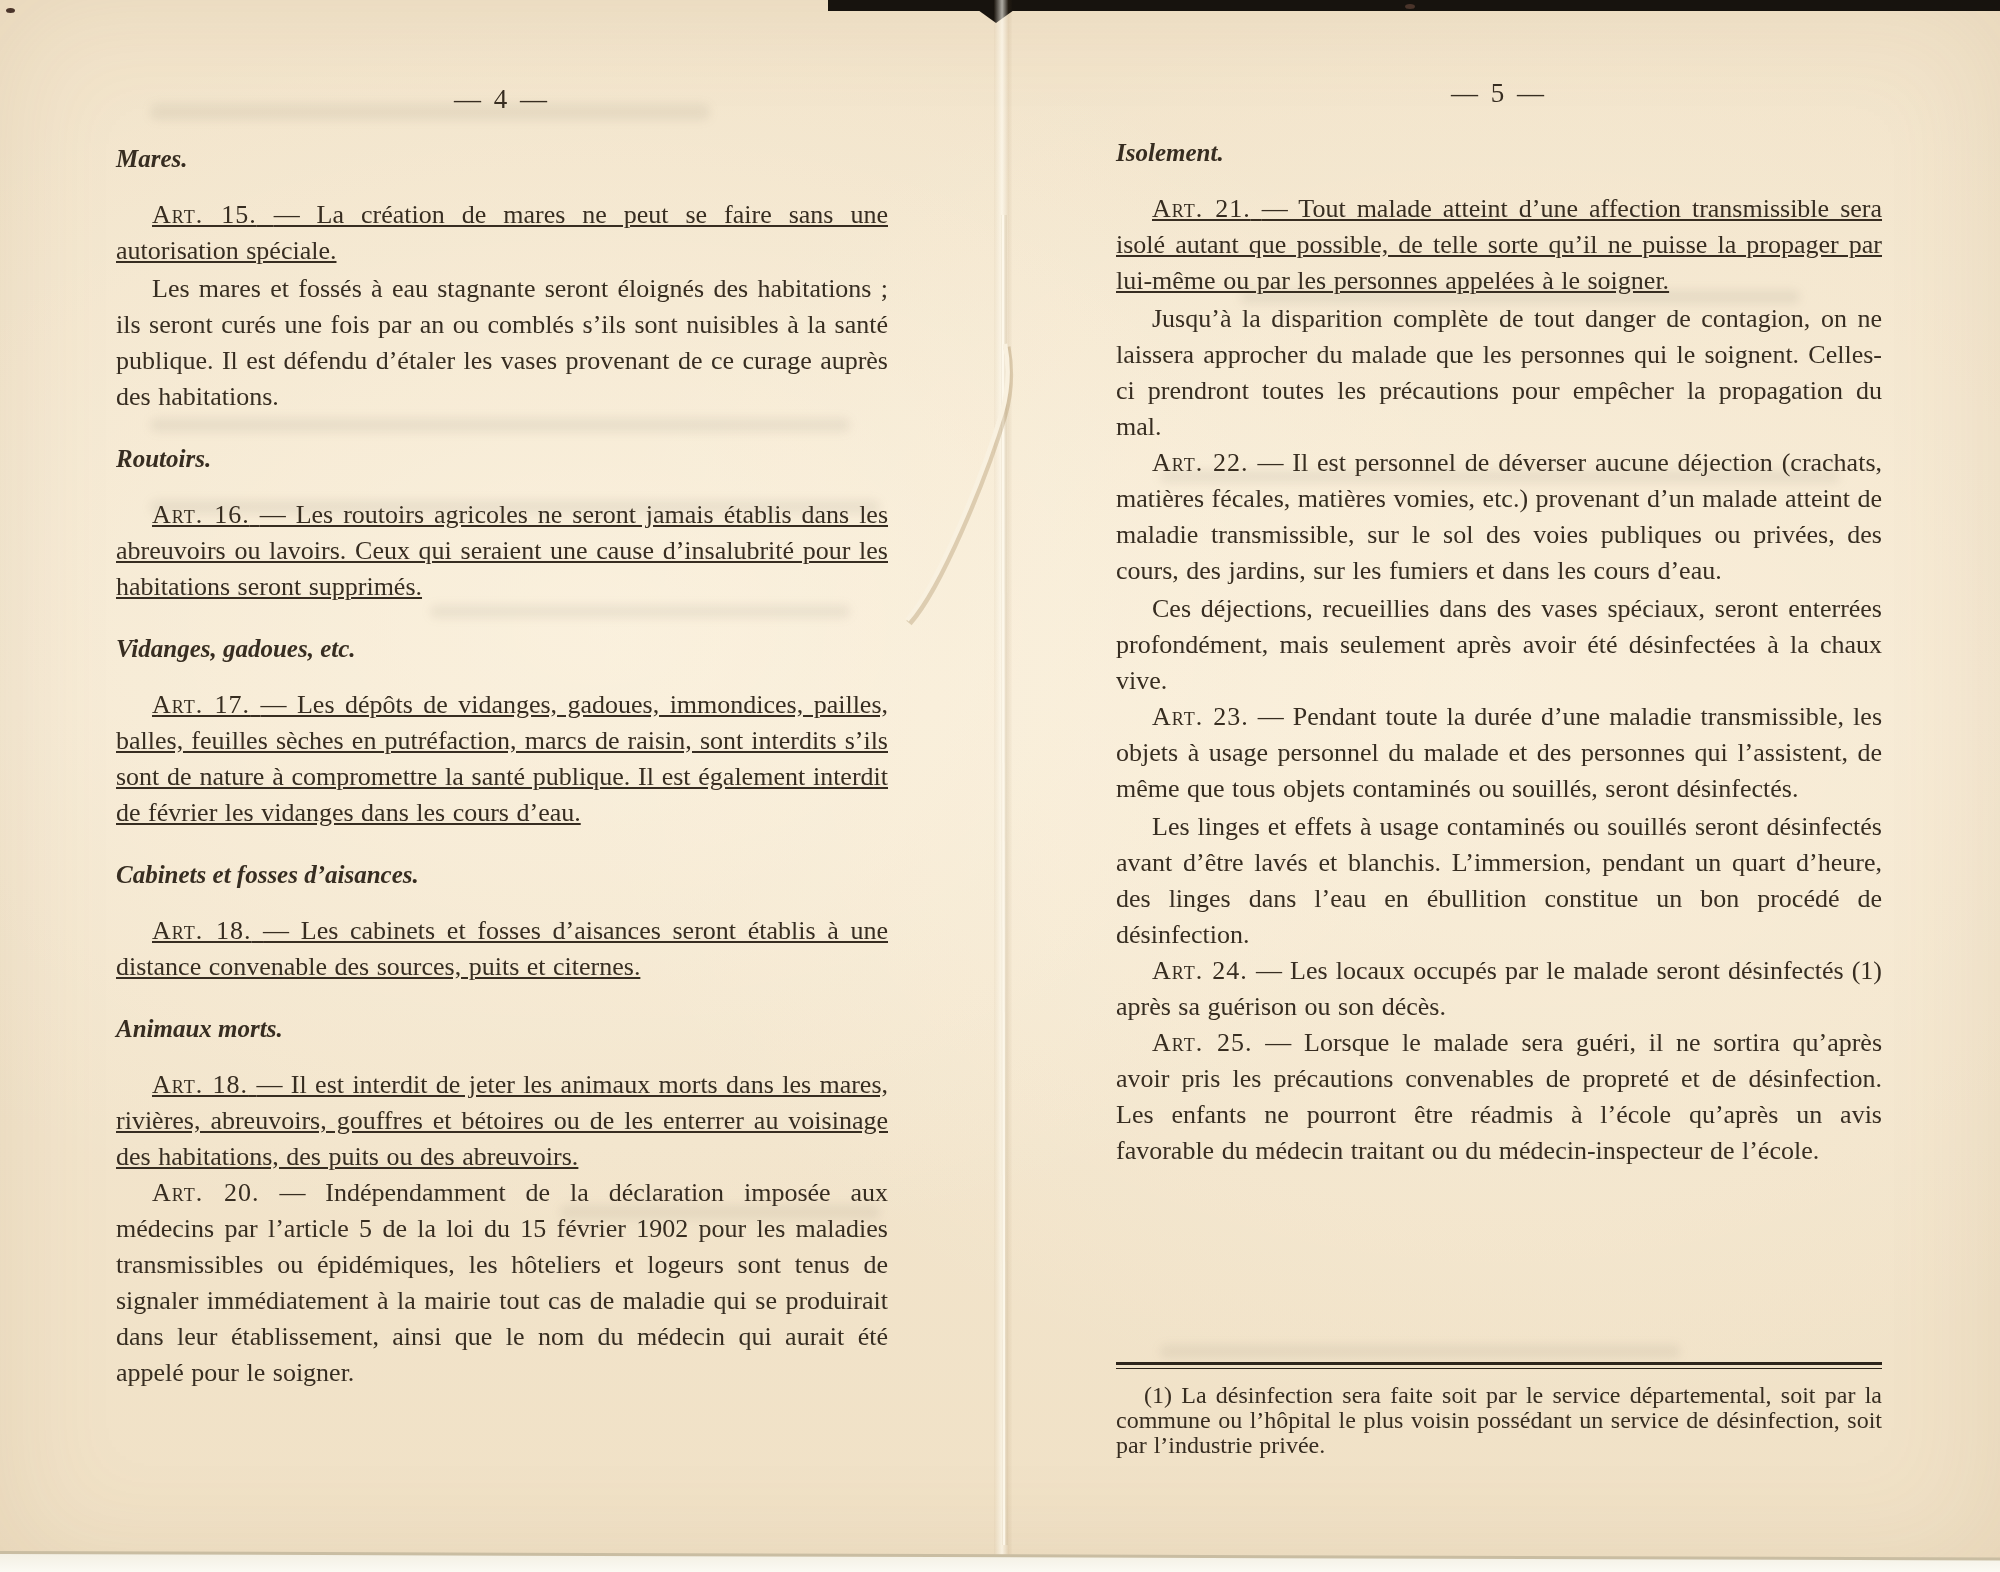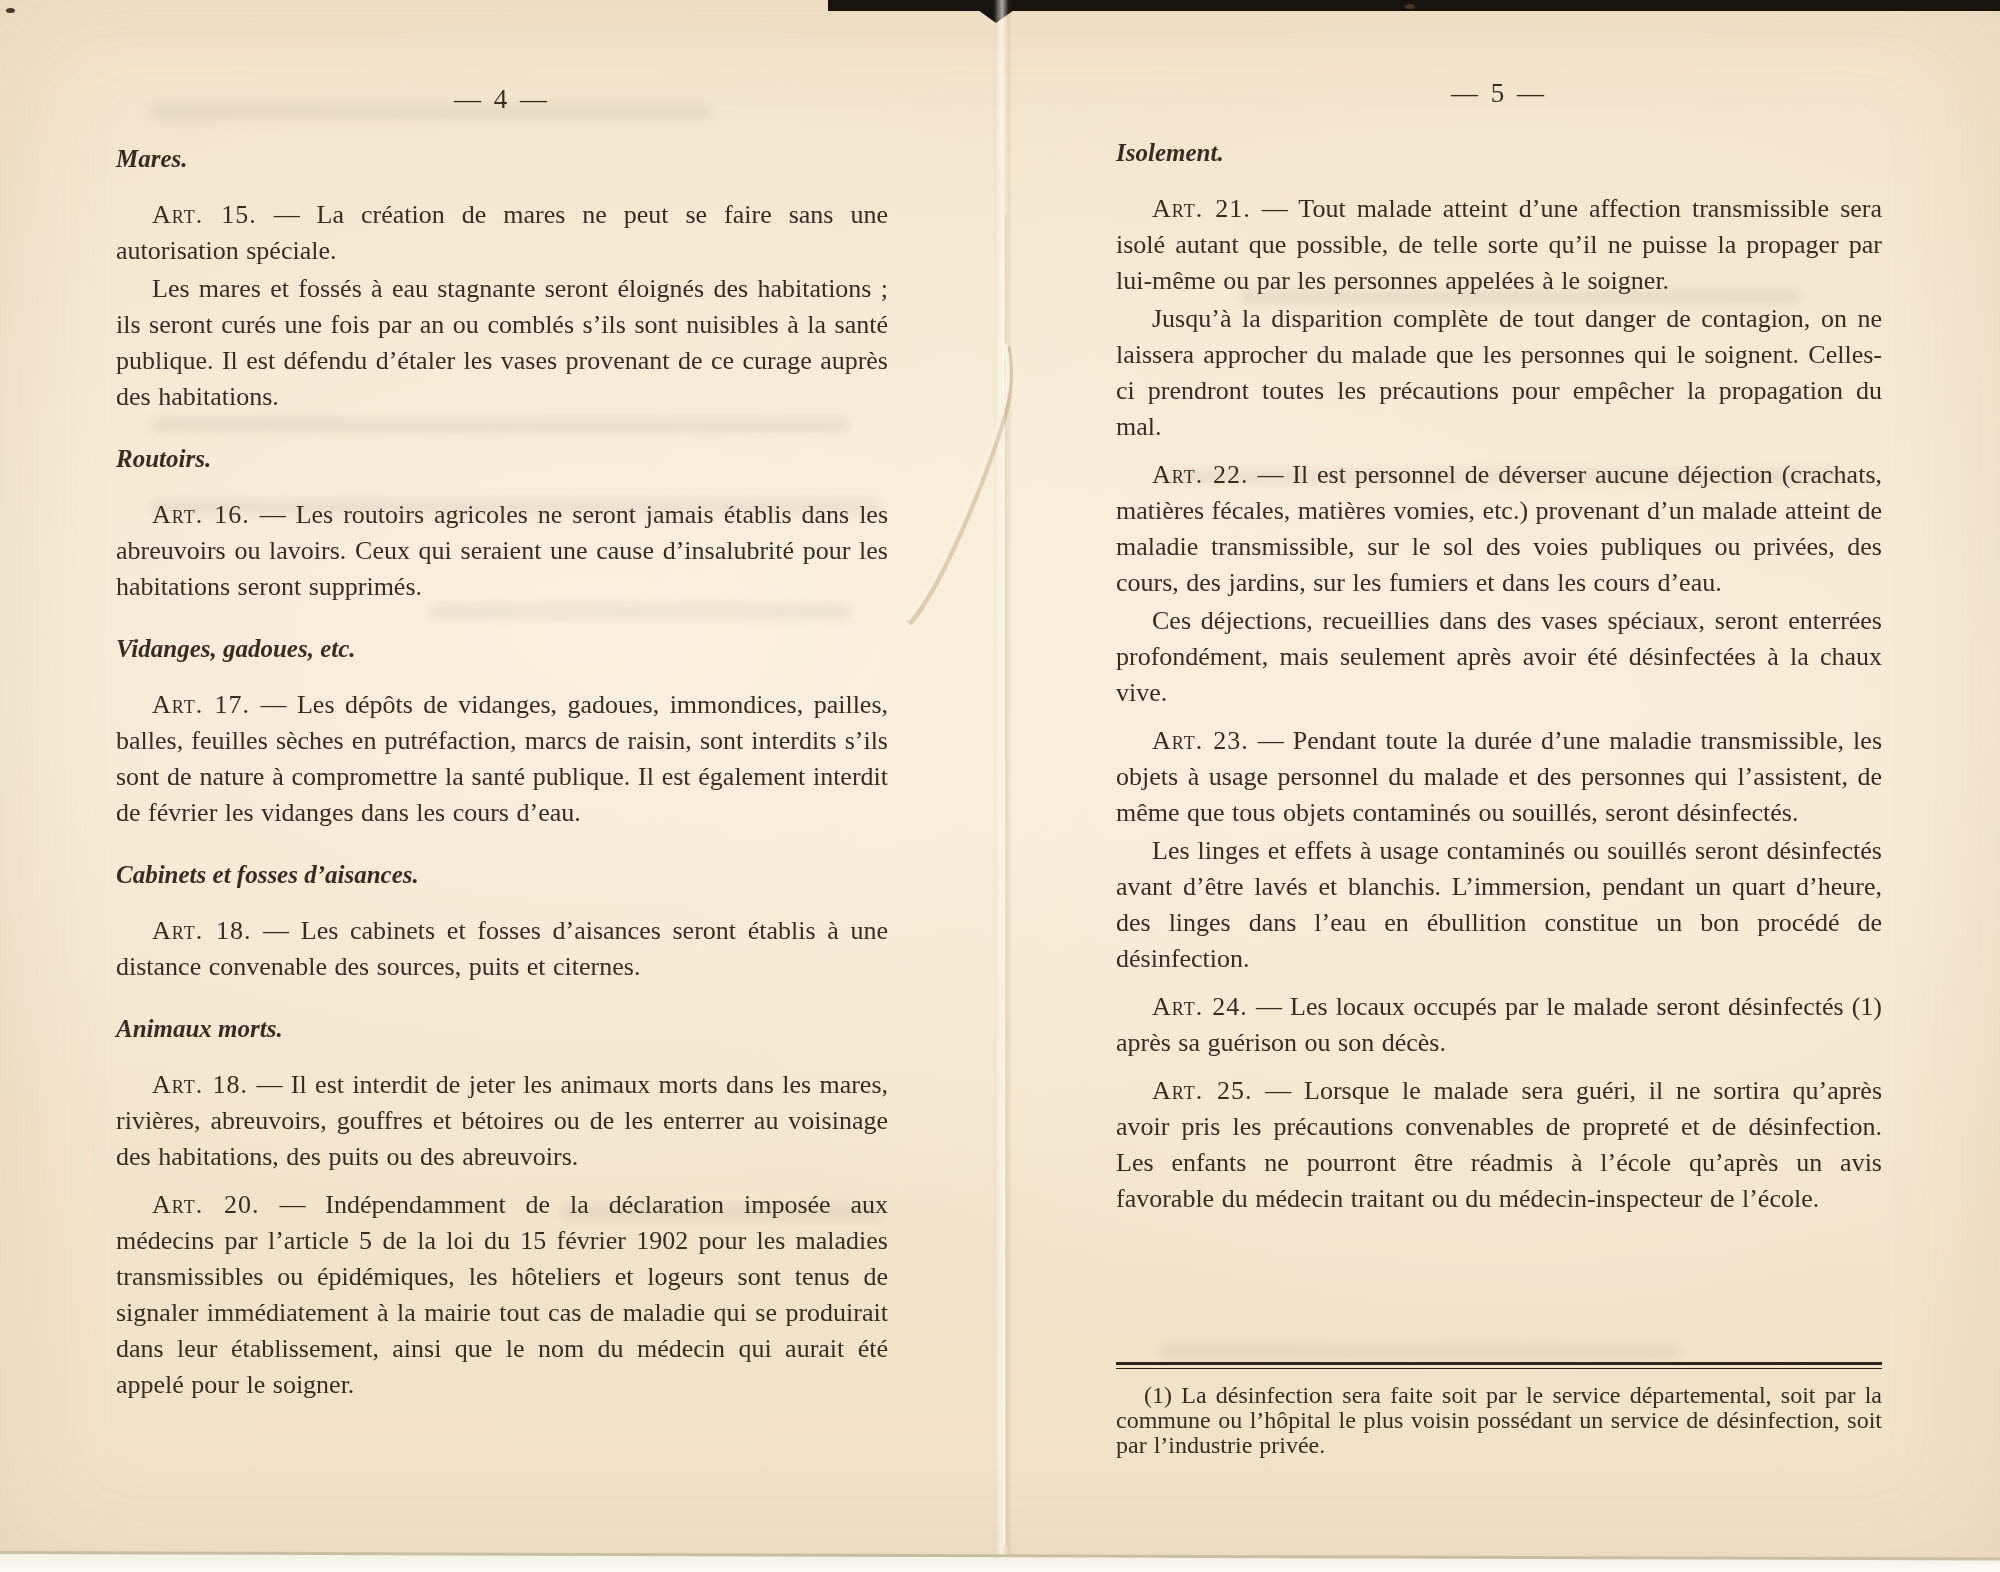--- a/index.html
+++ b/index.html
@@ -32,22 +32,22 @@
   svg.thread{position:absolute;inset:0;pointer-events:none;}
   
   .ghost{position:absolute;background:rgba(116,110,92,0.10);filter:blur(5px);border-radius:9px;}
   
   .col{position:absolute;top:0;}
   #col-left{left:116px;width:772px;padding-top:84px;}
   #col-right{left:1116px;width:766px;padding-top:78px;}
   .pagenum{text-align:center;font-size:27px;letter-spacing:3px;margin:0 0 14px 0;}
   .heading{font-weight:bold;font-style:italic;text-align:left;font-size:25px;margin:30px 0 24px 0;}
   .para{font-size:26px;line-height:36px;text-align:justify;text-indent:36px;margin:2px 0 0 0;word-spacing:1px;}
-  .para.art{margin-top:12px;}
-  .heading + .para.art{margin-top:0;}
+  .para.art{margin-top:0;}
+  .heading + .para.art{margin-top:0;text-decoration:underline;}
   .lbl{font-variant:small-caps;letter-spacing:1px;}
   
   .footnote{position:absolute;left:1116px;width:766px;top:1362px;}
   .fn-rule{height:3px;border-top:3px solid #2d251b;border-bottom:1px solid #2d251b;width:100%;}
   .fn-text{font-size:24px;line-height:25px;text-align:justify;text-indent:28px;margin:14px 0 0 0;word-spacing:1px;}
 </style>
 </head>
 <body>
 
 <div class="paper"></div>

